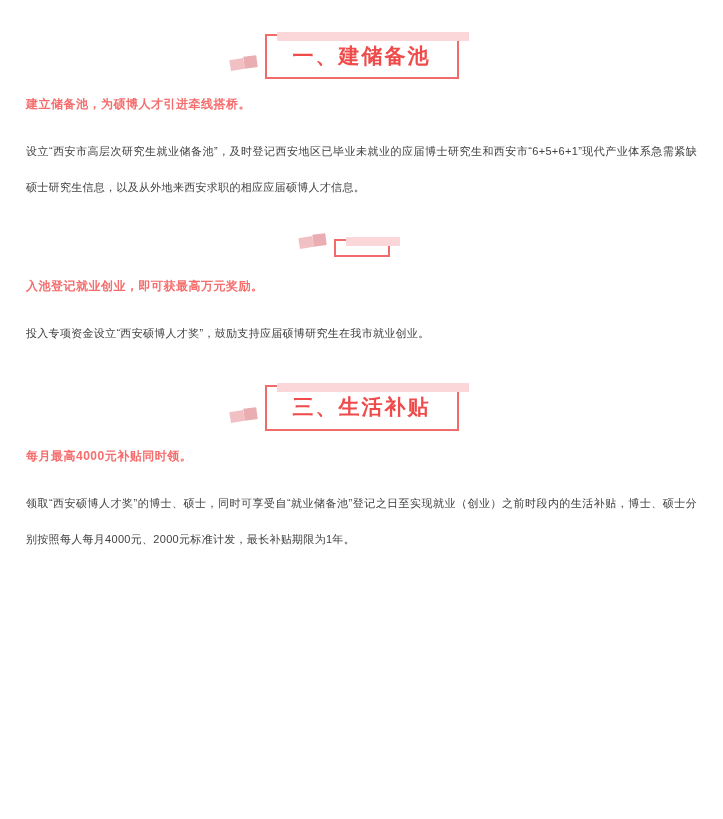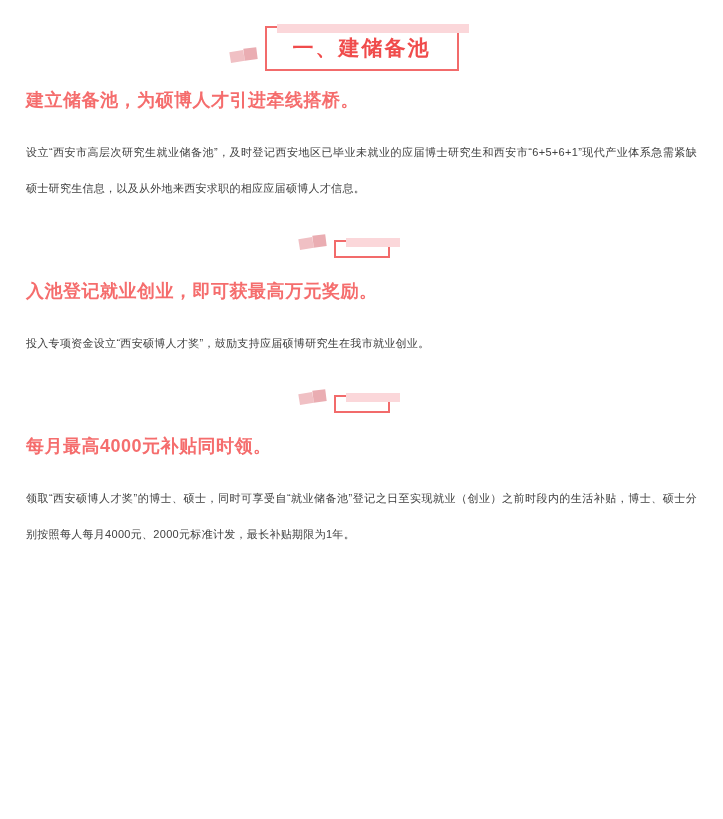--- a/index.html
+++ b/index.html
@@ -12,21 +12,21 @@
     --body_text:#404040;
     --page_bg:#ffffff;
   }
   *{box-sizing:border-box;margin:0;padding:0;}
   html,body{background:#fff;}
   body{
     width:723px;height:819px;overflow:hidden;
     font-family:"Liberation Sans","DejaVu Sans",sans-serif;
     background:var(--page_bg);
   }
-  .page{width:723px;height:819px;padding:26px 26px 10px;background:var(--page_bg);}
+  .page{width:723px;height:819px;padding:34px 26px 10px;background:var(--page_bg);}
   .section{margin:0;}
   .section + .section{margin-top:34px;}
   .badge-wrap{
     text-align:center;
     margin-bottom:16px;
     position:relative;
   }
   .badge-box{
     position:relative;
     display:inline-block;
@@ -46,21 +46,21 @@
     color:var(--accent_red);
     letter-spacing:2px;
     line-height:1.3;
   }
   .badge-icon{
     position:absolute;
     left:-38px;bottom:3px;
     width:32px;height:24px;
   }
   .subtitle{
-    font-size:18px;
+    font-size:12px;
     font-weight:bold;
     color:var(--subtitle_red);
     letter-spacing:0.5px;
     margin:16px 0 6px;
     line-height:1.5;
   }
   .para{
     font-size:11px;
     color:var(--body_text);
     line-height:36px;
@@ -110,19 +110,20 @@
   <div class="section">
     <div class="badge-wrap">
       <div class="badge-box">
         <div class="badge-bar"></div>
         <span class="badge-icon">
           <svg width="32" height="24" viewBox="0 0 32 24">
             <rect x="1" y="9" width="14" height="11" fill="var(--icon_pink)" transform="rotate(-9 8 14)"></rect>
             <rect x="15" y="6" width="13" height="12" fill="var(--icon_pink2)" transform="rotate(-7 21 12)"></rect>
           </svg>
         </span>
+        <span class="badge-title">三、生活补贴</span>
       </div>
     </div>
     <p class="subtitle">每月最高4000元补贴同时领。</p>
     <p class="para">领取“西安硕博人才奖”的博士、硕士，同时可享受自“就业储备池”登记之日至实现就业（创业）之前时段内的生活补贴，博士、硕士分别按照每人每月4000元、2000元标准计发，最长补贴期限为1年。</p>
   </div>
 
 </div>
 
 </body></html>

